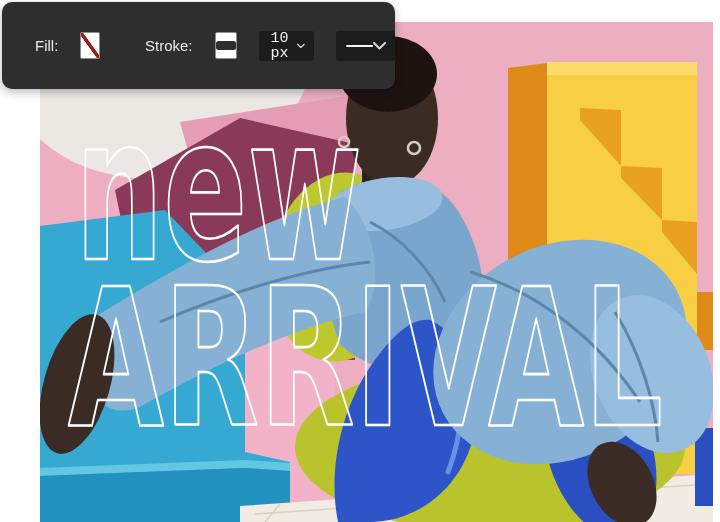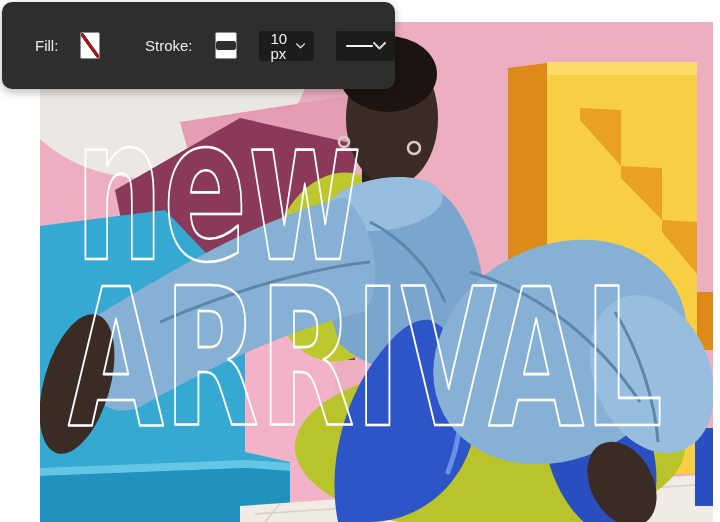--- a/index.html
+++ b/index.html
@@ -19,21 +19,21 @@
   .swatch-fill{width:38px;height:27px;
     background:
       linear-gradient(to top right, rgba(0,0,0,0) 43%, #9c1b20 45%, #9c1b20 55%, rgba(0,0,0,0) 57%),
       #ffffff;}
   .swatch-stroke{width:36px;height:27px;display:flex;align-items:center;justify-content:center;}
   .swatch-stroke-inner{width:20px;height:9px;background:#2e2e2e;border-radius:2.5px;}
   .dropdown{background:#1c1c1c;border-radius:3px;height:30px;display:flex;
             align-items:center;justify-content:space-between;box-sizing:border-box;}
   .dd-width{width:93px;padding:0 9px 0 12px;}
   .dd-style{width:64px;padding:0 9px 0 10px;}
-  .dd-value{color:#f1f1f1;font-size:15px;line-height:1;}
+  .dd-value{color:#f1f1f1;font-size:15px;line-height:1;font-family:Liberation Mono, monospace;}
   .line-glyph{width:27px;height:2px;background:#f5f5f5;border-radius:1px;}
   .gap-sm{width:3px;}
 </style>
 </head>
 <body>
 
 <div class="stage">
 
   <div class="photo">
     <svg width="673" height="500" viewBox="0 0 673 500" xmlns="http://www.w3.org/2000/svg">

